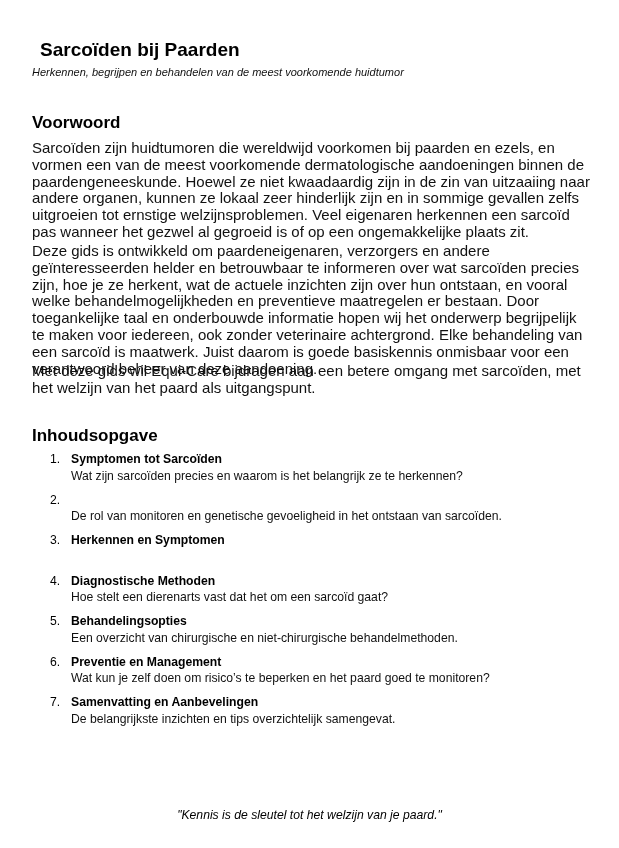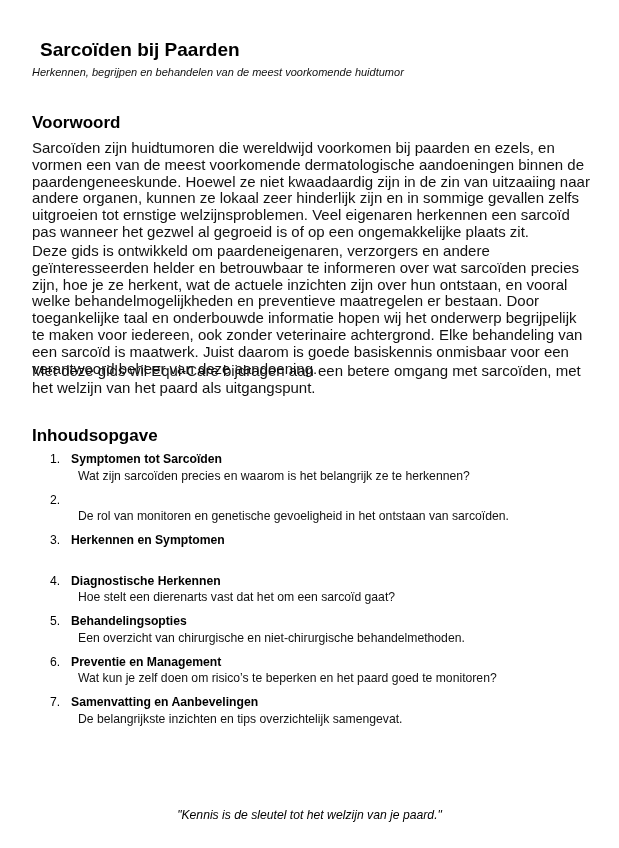--- a/index.html
+++ b/index.html
@@ -85,21 +85,21 @@
     }
     .toc-title {
       position: absolute;
       left: 39px;
       top: 0;
       font-weight: bold;
       white-space: nowrap;
     }
     .toc-desc {
       position: absolute;
-      left: 46px;
+      left: 39px;
       top: 16.5px;
       white-space: nowrap;
       color: #111111;
     }
     .quote {
       position: absolute;
       top: 807px;
       left: 0;
       width: 619px;
       text-align: center;
@@ -133,21 +133,21 @@
     <li class="toc-item">
       <span class="toc-num">2.</span>
       <span class="toc-desc">De rol van monitoren en genetische gevoeligheid in het ontstaan van sarcoïden.</span>
     </li>
     <li class="toc-item">
       <span class="toc-num">3.</span>
       <span class="toc-title">Herkennen en Symptomen</span>
     </li>
     <li class="toc-item">
       <span class="toc-num">4.</span>
-      <span class="toc-title">Diagnostische Herkennen</span>
+      <span class="toc-title">Diagnostische Methoden</span>
       <span class="toc-desc">Hoe stelt een dierenarts vast dat het om een sarcoïd gaat?</span>
     </li>
     <li class="toc-item">
       <span class="toc-num">5.</span>
       <span class="toc-title">Behandelingsopties</span>
       <span class="toc-desc">Een overzicht van chirurgische en niet-chirurgische behandelmethoden.</span>
     </li>
     <li class="toc-item">
       <span class="toc-num">6.</span>
       <span class="toc-title">Preventie en Management</span>

